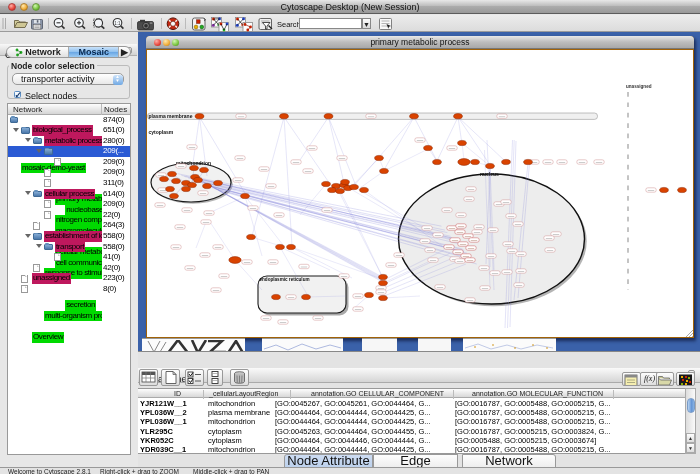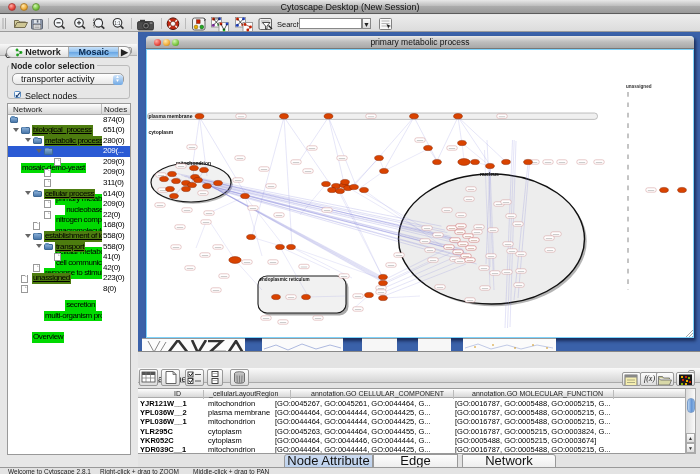--- a/index.html
+++ b/index.html
@@ -48,33 +48,33 @@
 
 #tree { position:absolute; left:7px; top:70.5px; width:124px; height:352px; background:#fff; border:1px solid #999; }
 #tree-hdr { height:11px; background:linear-gradient(#fdfdfd,#d5d5d5); border-bottom:1px solid #aaa; font-size:8px; color:#222; position:relative;}
 #tree-hdr .c1 { position:absolute; left:5px; top:1px;}
 #tree-hdr .c2 { position:absolute; left:96px; top:1px;}
 #tree-hdr .dv { position:absolute; left:93px; top:0; width:1px; height:11px; background:#bbb;}
 .trow { position:relative; height:10.6px; font-size:8px; letter-spacing:-0.4px; white-space:nowrap; }
 .trow .lab { position:absolute; top:0px; line-height:10.6px; padding:0 1px; color:#000;}
 .trow .num { position:absolute; left:95px; line-height:10.6px; color:#000; letter-spacing:-0.3px;}
 .g { background:#00da00;margin-top:48px; }
-.r { background:#4d7c0f;text-decoration:underline; }
+.r { background:#be185d; }
 .exp { position:absolute; top:2.8px; width:0; height:0; border-left:3.2px solid transparent; border-right:3.2px solid transparent; border-top:4.5px solid #666; }
 .fold { position:absolute; top:2px; width:8.5px; height:6.5px; background:linear-gradient(#85abd4,#4a78ab); border:0.5px solid #406a96; border-radius:1px; }
 .fold:before { content:""; position:absolute; left:0px; top:-1.5px; width:4px; height:1.5px; background:#6490bd; border-radius:1px 1px 0 0;}
 .leaf { position:absolute; top:1.2px; width:6.5px; height:8px; background:#fff; border:0.5px solid #999; }
 .leaf:before { content:""; position:absolute; right:-0.5px; top:-0.5px; border-left:2.5px solid #ccc; border-top:2.5px solid #fff;}
 #selrow { background:#2a5ad4; }
 #selrow .num { color:#fff; }
 
 
 #desktop { left:138px; top:32px; width:562px; height:319px; background:#3a61a9; }
 #netwin { position:absolute; left:8px; top:4px; width:548px; height:302px;
-  background:#7dd3fc; border-radius:4px 4px 0 0; box-shadow:2px 2.5px 3.5px rgba(0,0,25,0.55); }
+  background:#a16207; border-radius:4px 4px 0 0; box-shadow:2px 2.5px 3.5px rgba(0,0,25,0.55); }
 #netwin-title { height:13px; background:linear-gradient(#e8e8e8,#bdbdbd 50%,#a8a8a8); border-bottom:1px solid #777;
   border-radius:4px 4px 0 0; position:relative;}
 #netwin-title .t { text-align:center; font-size:8.5px; color:#111; line-height:13px;}
 .wl { position:absolute; top:3px; width:7px; height:7px; border-radius:50%; }
 #w1 { left:8px; background:radial-gradient(circle at 35% 30%, #ffb0a8, #e8463c 60%, #9c1c12);}
 #w2 { left:17px; background:radial-gradient(circle at 35% 30%, #ffe9b0, #f0ad38 60%, #a86a10);}
 #w3 { left:26px; background:radial-gradient(circle at 35% 30%, #d2f8b0, #78c43e 60%, #3c7c14);}
 #canvas { position:absolute; left:1px; top:14px; width:546px; height:287px; background:#fff;}
 
 .mini { position:absolute; }
@@ -285,21 +285,21 @@
           <div class="num">209(0)</div>
         </div>
 <div class="trow">
           <div class="leaf" style="left:36.0px;"></div>
           <div class="lab g" style="left:47.0px; max-width:47.0px; overflow:hidden;">cell communicati</div>
           <div class="num">22(0)</div>
         </div>
 <div class="trow">
           <div class="leaf" style="left:25.0px;"></div>
           <div class="lab g" style="left:36.0px; max-width:58.0px; overflow:hidden;">response to stimulu</div>
-          <div class="num">168(0)</div>
+          <div class="num">264(3)</div>
         </div>
 <div class="trow">
           <div class="exp" style="left:16.8px;"></div>
           <div class="fold" style="left:25.0px;"></div>
           <div class="lab r" style="left:36.0px; max-width:58.0px; overflow:hidden;">establishment of lo</div>
           <div class="num">558(0)</div>
         </div>
 <div class="trow">
           <div class="exp" style="left:27.8px;"></div>
           <div class="fold" style="left:36.0px;"></div>

